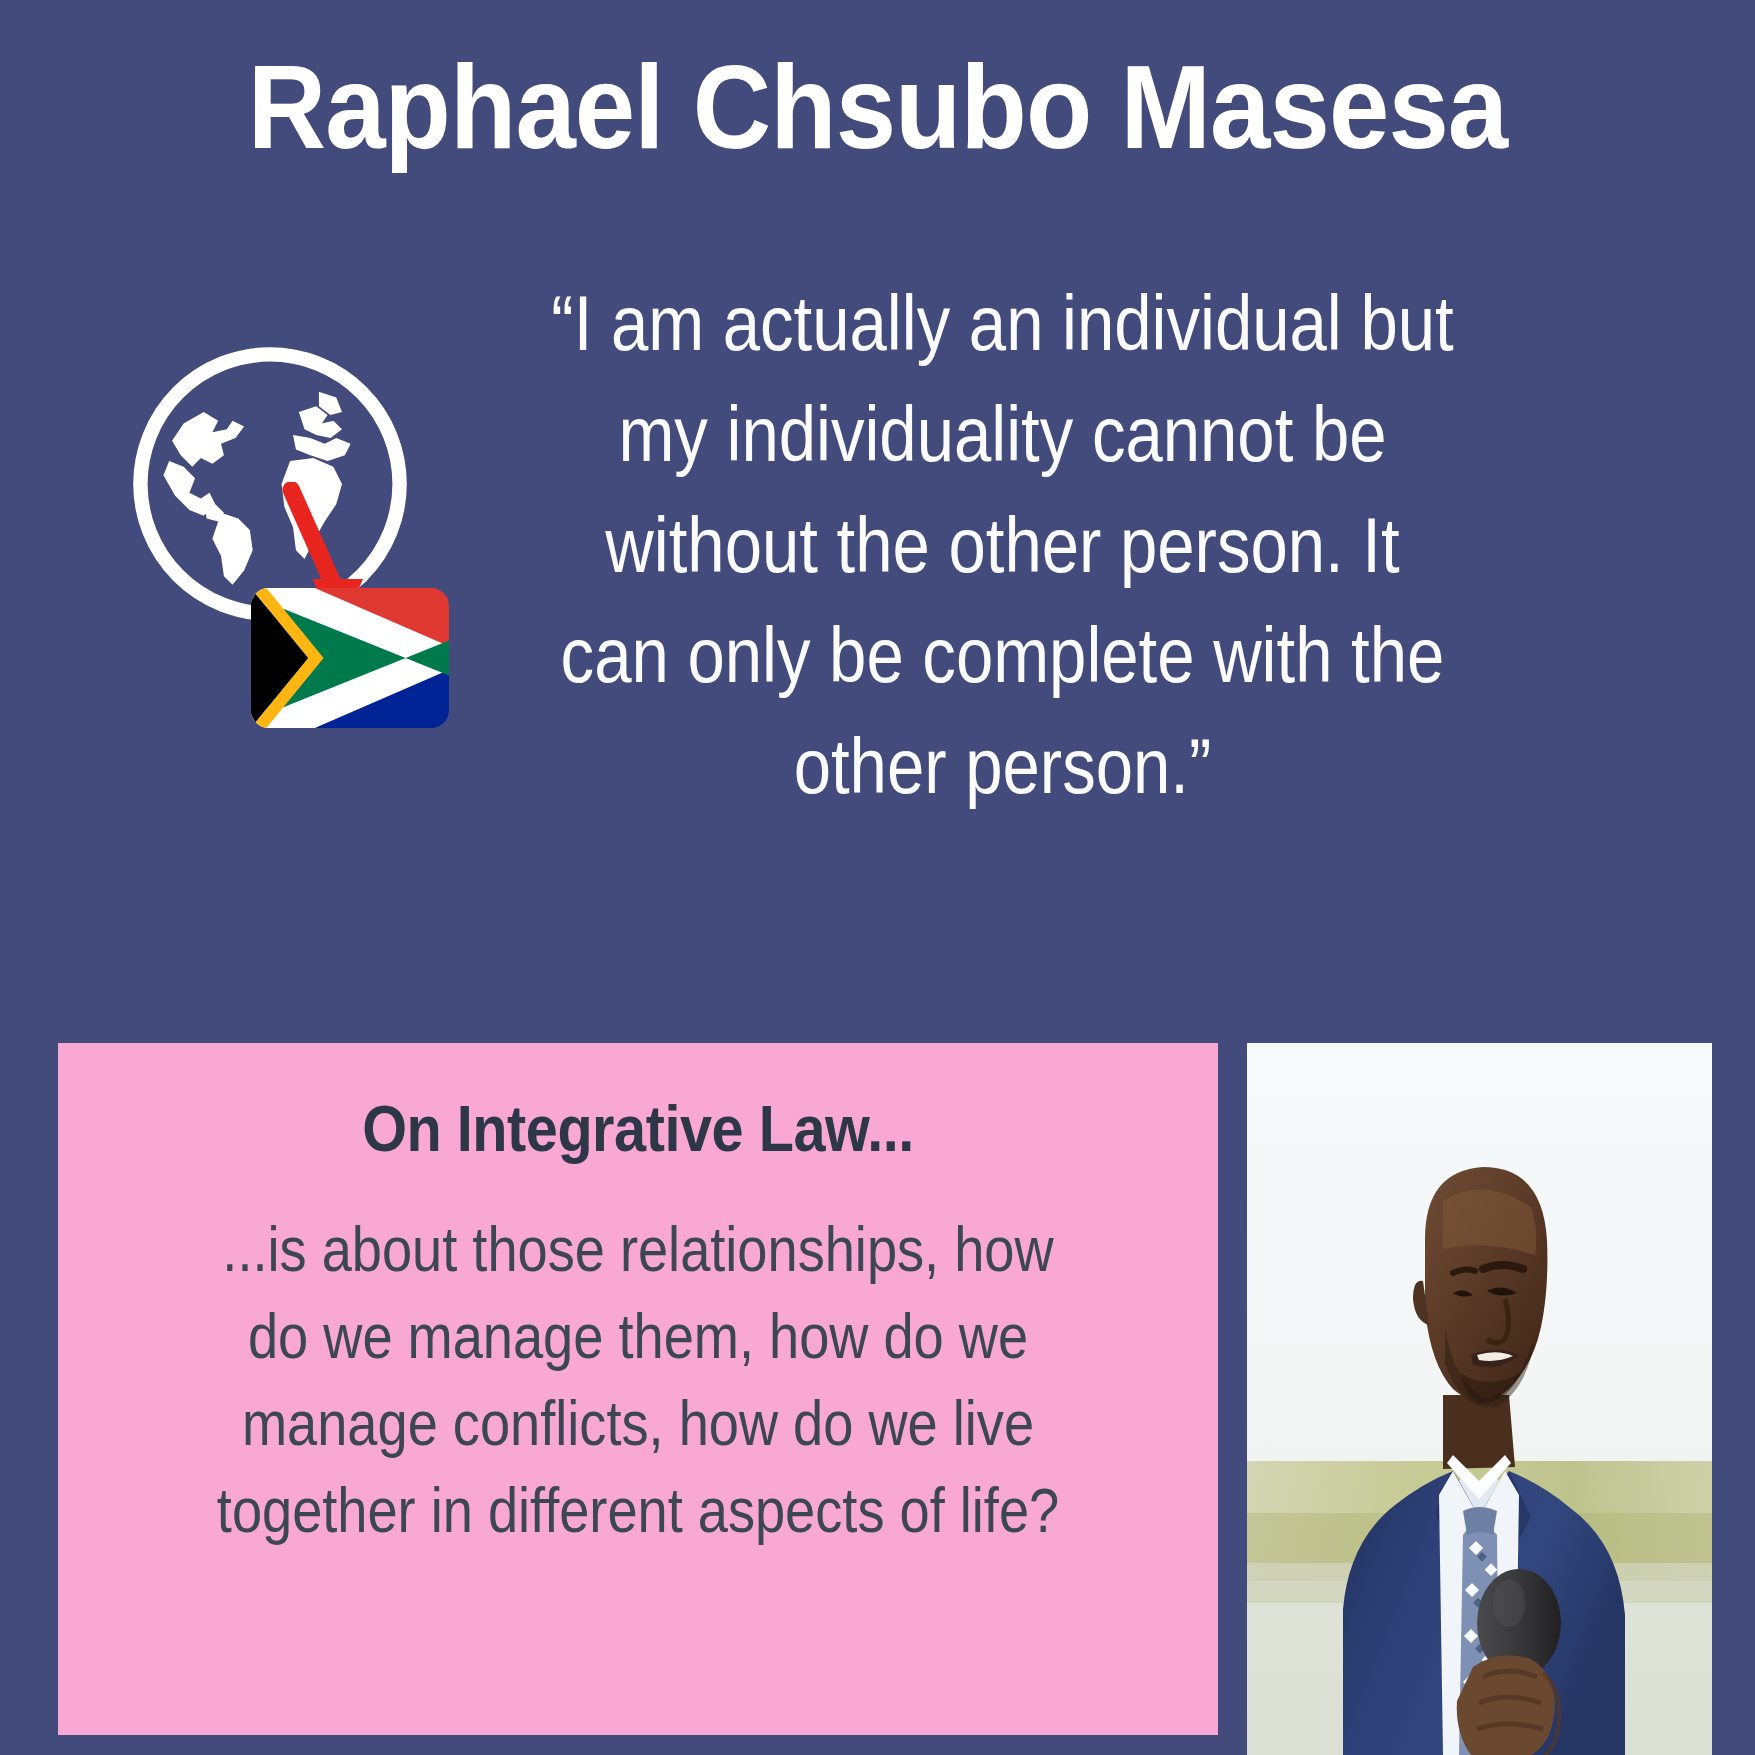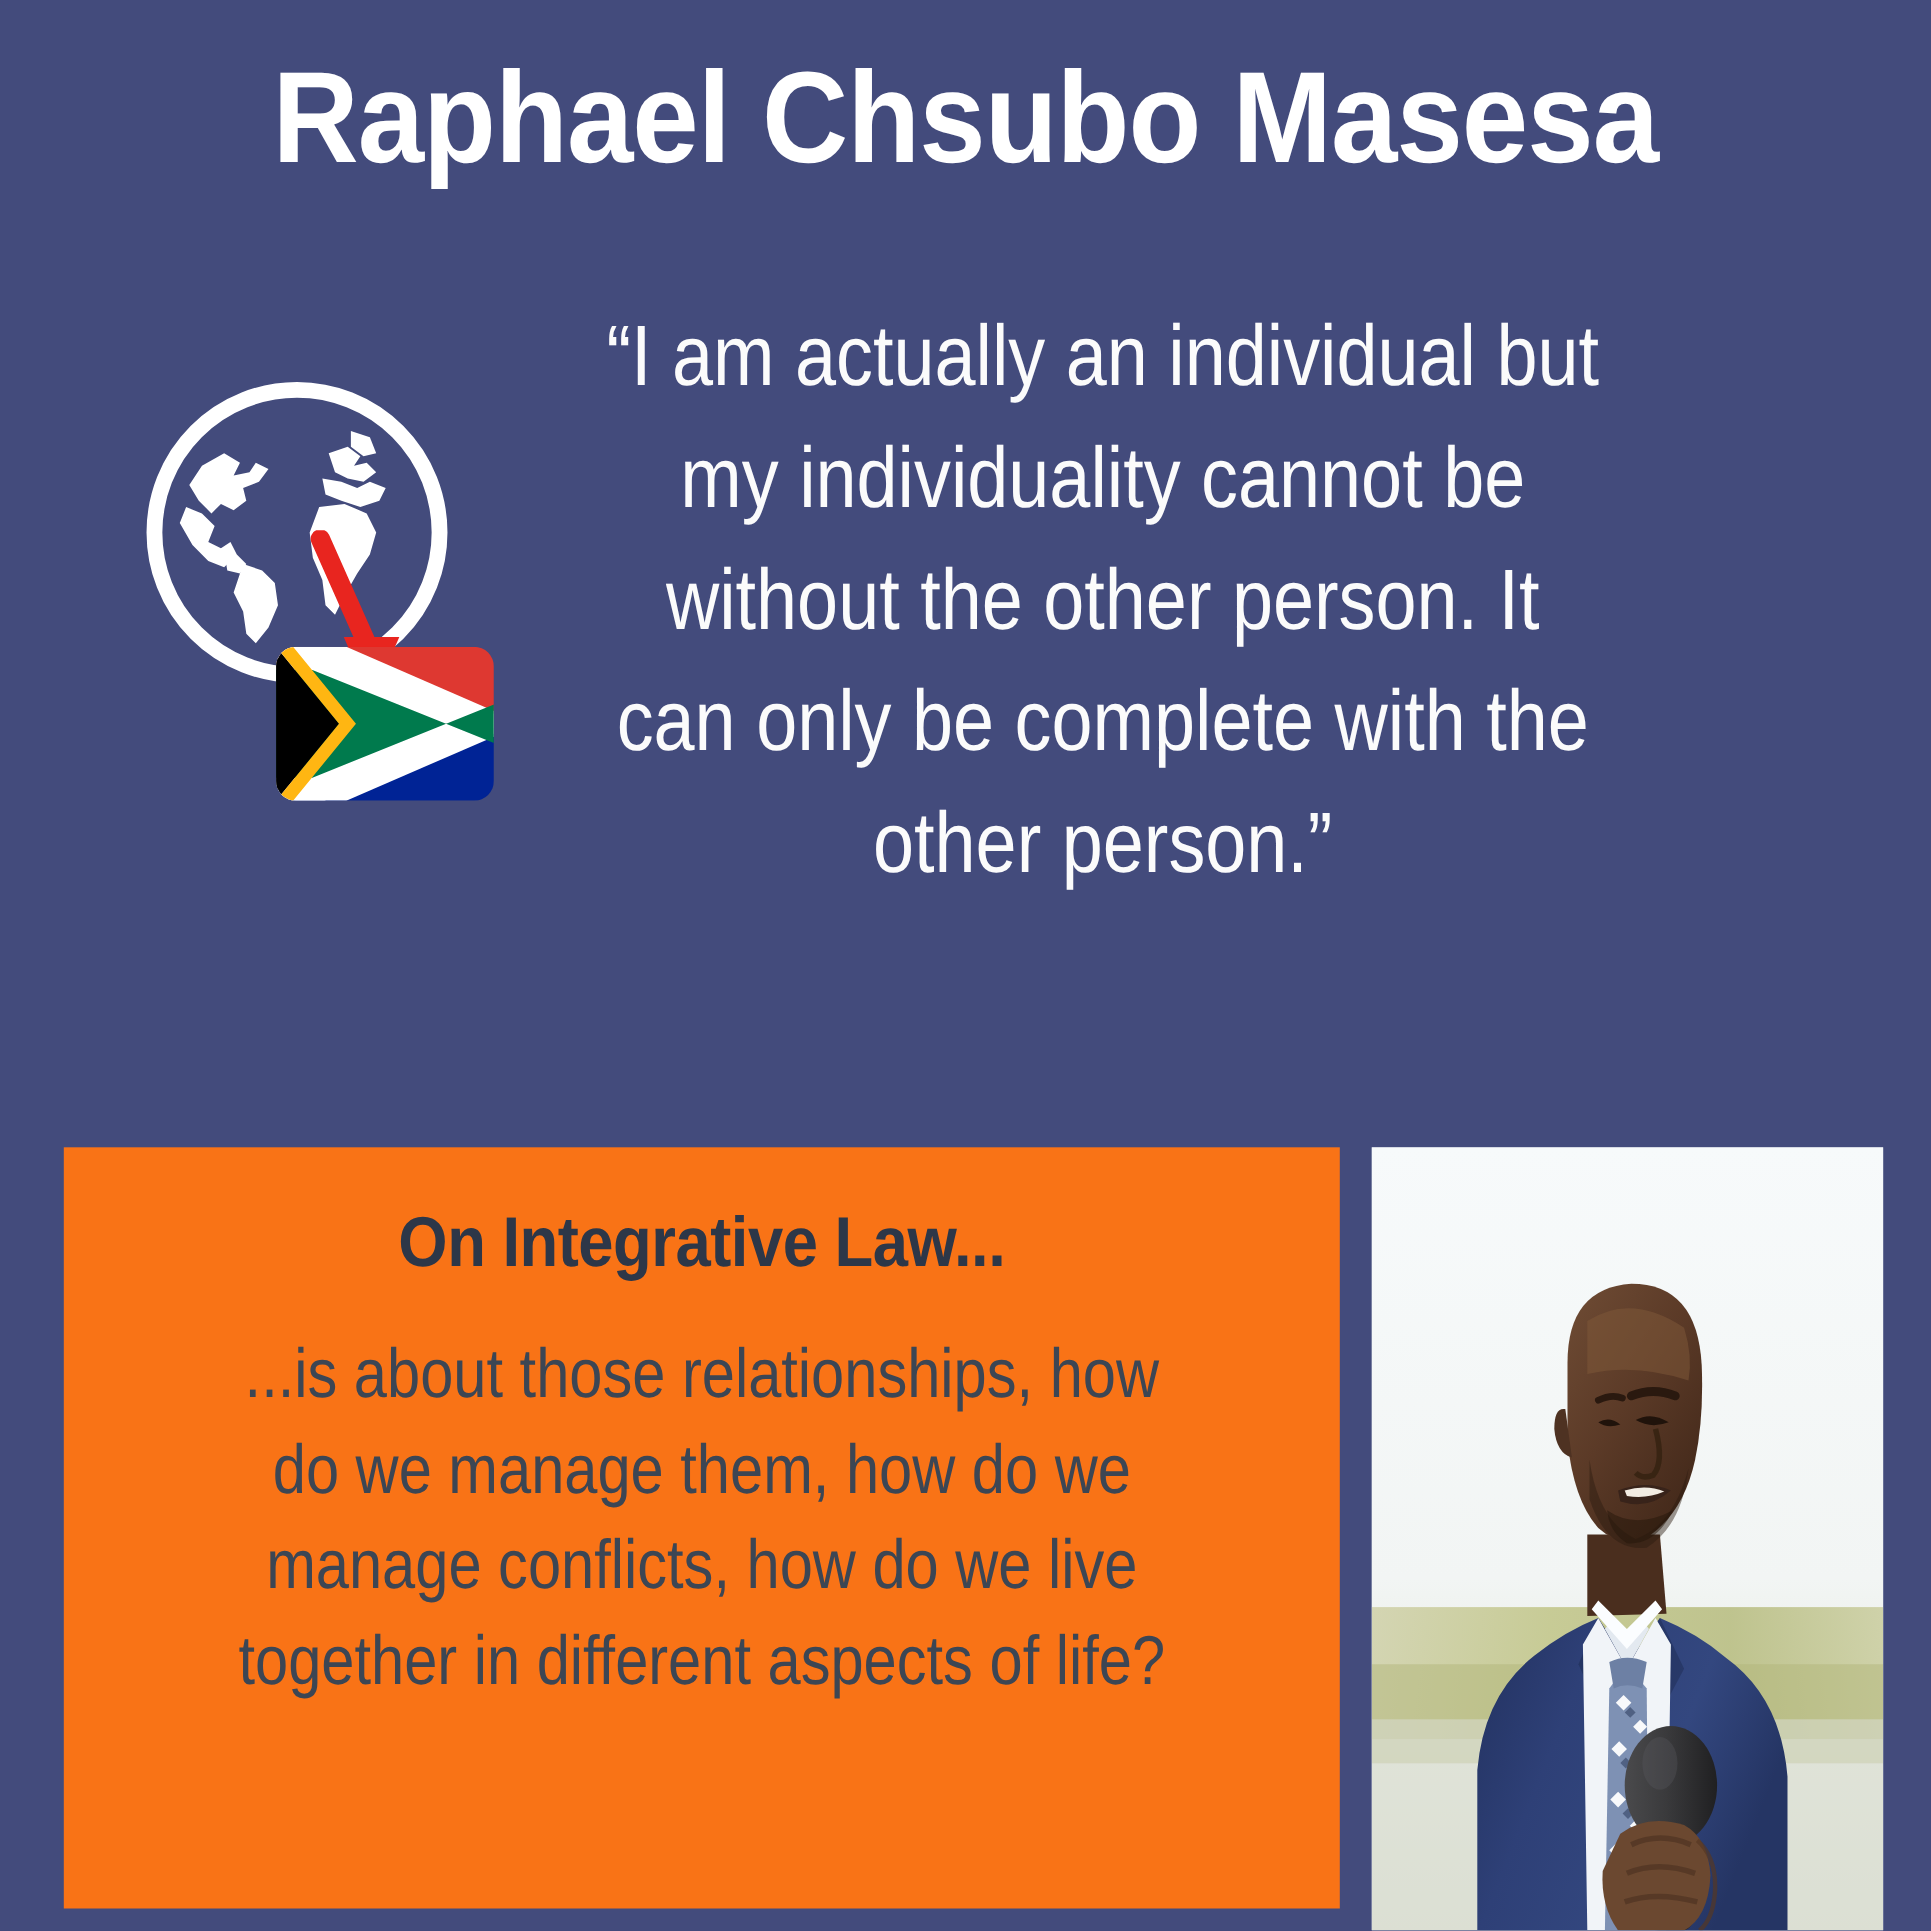--- a/index.html
+++ b/index.html
@@ -82,21 +82,21 @@
     transform-origin: center top;
   }
 
   
   .gray-card {
     position: absolute;
     left: 58px;
     top: 1043px;
     width: 1160px;
     height: 692px;
-    background: #f97316;
+    background: #f9a8d4;
     box-sizing: border-box;
     padding: 48px 70px 0 70px;
   }
   .card-heading {
     text-align: center;
     color: #2d3748;
     font-family: "Liberation Sans", sans-serif;
     font-weight: bold;
     font-size: 64px;
     line-height: 1.2;

